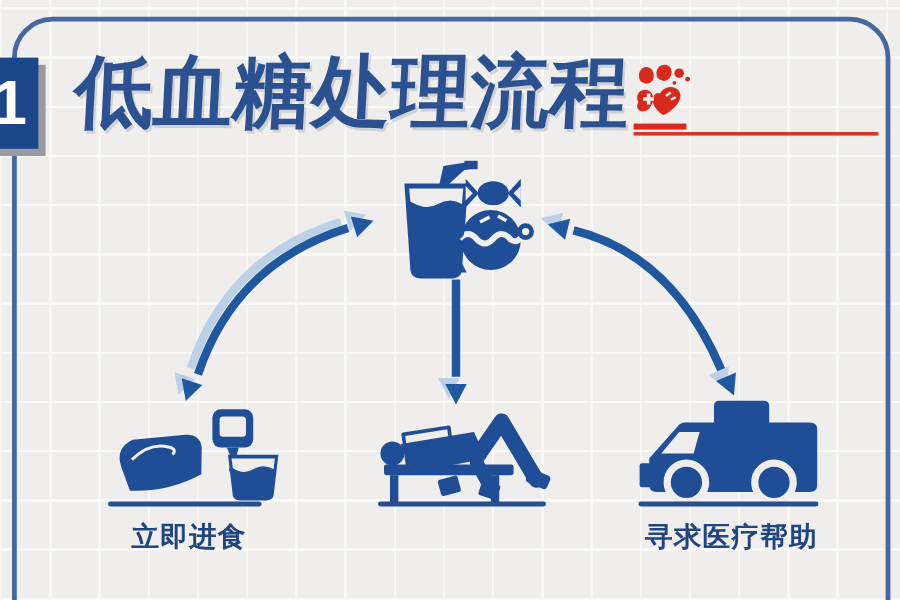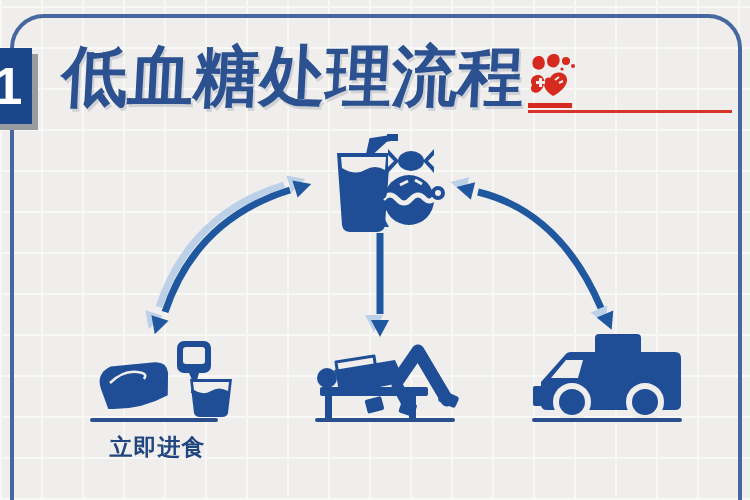--- a/index.html
+++ b/index.html
@@ -153,14 +153,15 @@
     <g>
       <rect class="ink" x="70" y="4" width="46" height="22" rx="4"></rect>
       <path class="ink" d="M16,52 L40,25 Q42,22 46,22 L150,22 Q156,22 156,28 L156,74 Q156,80 150,80 L22,80 Q16,80 16,74 Z"></path>
       <polygon class="bgf" points="26,48 41,30 58,30 53,48"></polygon>
       <rect class="ink" x="8" y="56" width="10" height="20" rx="2"></rect>
       <circle class="ink" cx="47" cy="72" r="16" stroke="#efeeec" stroke-width="6"></circle>
       <circle class="ink" cx="120" cy="72" r="16" stroke="#efeeec" stroke-width="6"></circle>
     </g>
   </svg>
   <div class="baseline" style="left:532px;top:418px;width:150px;"></div>
+  <div class="label" style="left:522px;top:432px;width:175px;">寻求医疗帮助</div>
 
 </div>
 
 </body></html>

